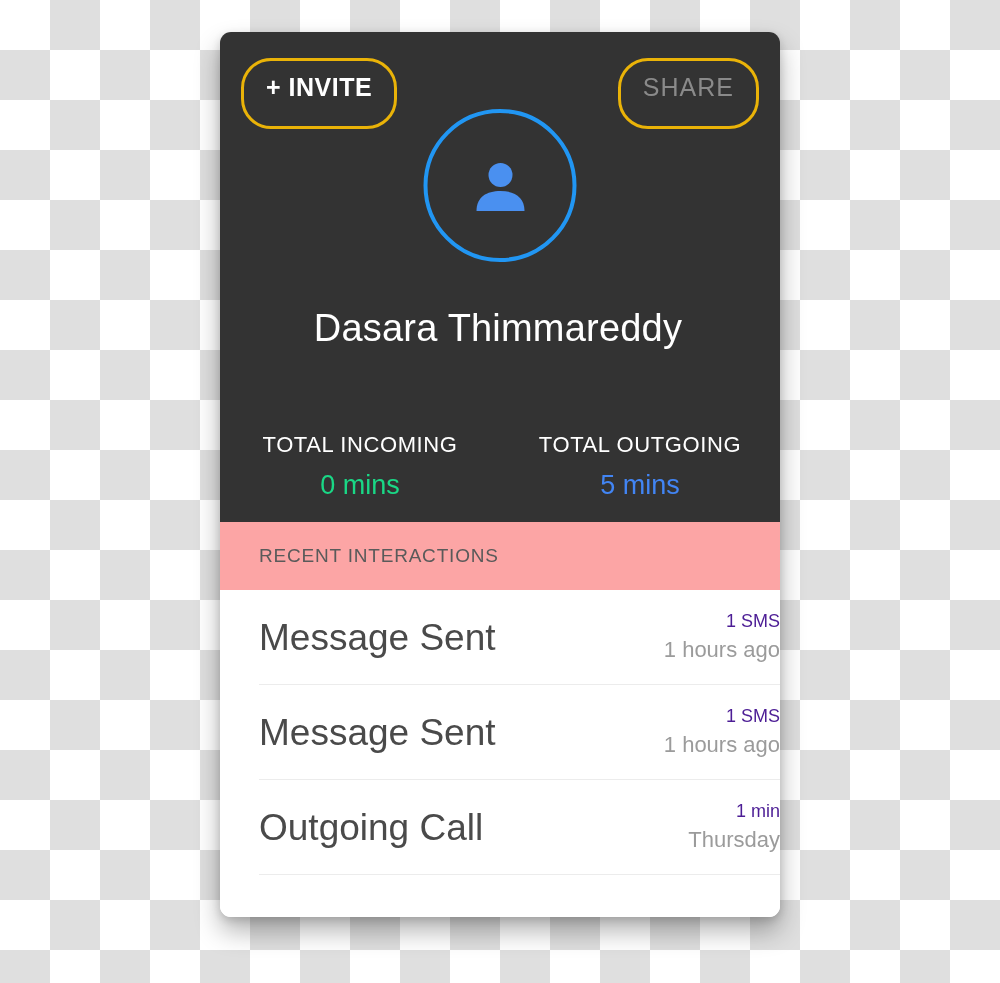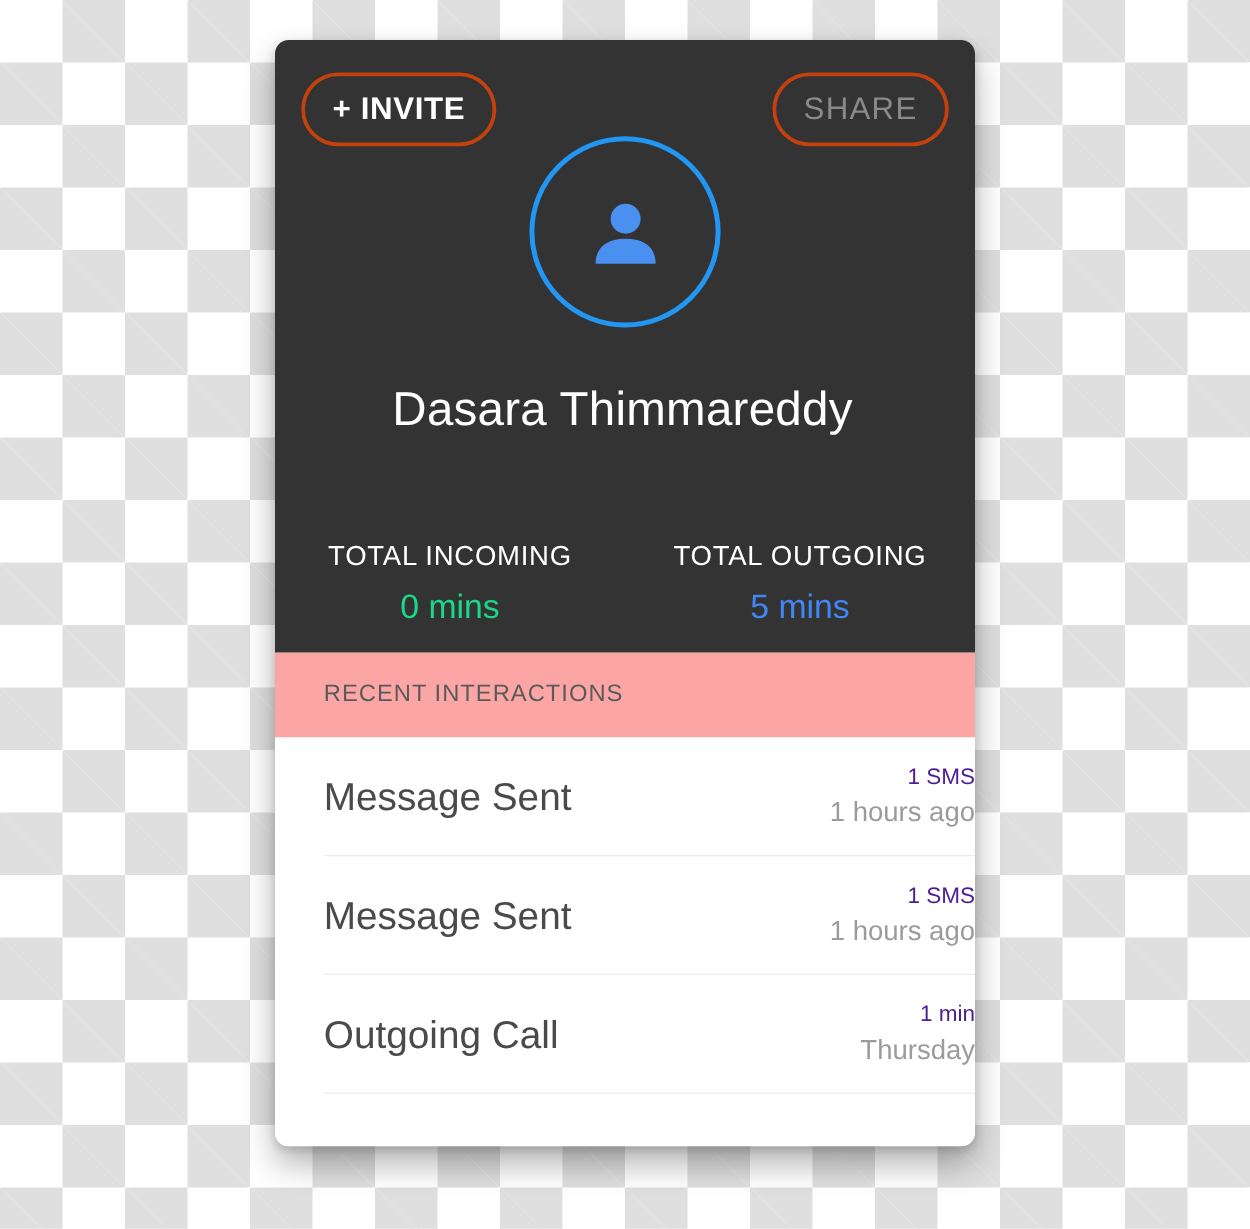--- a/index.html
+++ b/index.html
@@ -38,24 +38,24 @@
     position: relative;
     background: #333333;
     height: 490px;
     box-sizing: border-box;
   }
 
   .pill-btn {
     position: absolute;
     top: 26px;
     box-sizing: border-box;
-    height: 59px;
+    height: 71px;
     line-height: 53px;
     border-radius: 30px;
-    border: 3px solid #c2410c;
+    border: 3px solid #eab308;
     text-align: right;
     letter-spacing: 0.5px;
     background: transparent;
     padding: 0 22px;
     white-space: nowrap;
   }
   .invite-btn {
     left: 21px;
     color: #ffffff;
     font-size: 25px;
@@ -175,21 +175,21 @@
     content: "";
     position: absolute;
     left: 39px;
     right: 0;
     bottom: 0;
     height: 1px;
     background: #ececec;
   }
   .row-title {
     color: #4a4a4a;
-    font-size: 31px;
+    font-size: 37px;
     font-weight: normal;
   }
   .row-meta {
     text-align: right;
     padding-right: 0;
   }
   .row-count {
     color: #4c1d95;
     font-size: 18px;
     line-height: 1.25;

